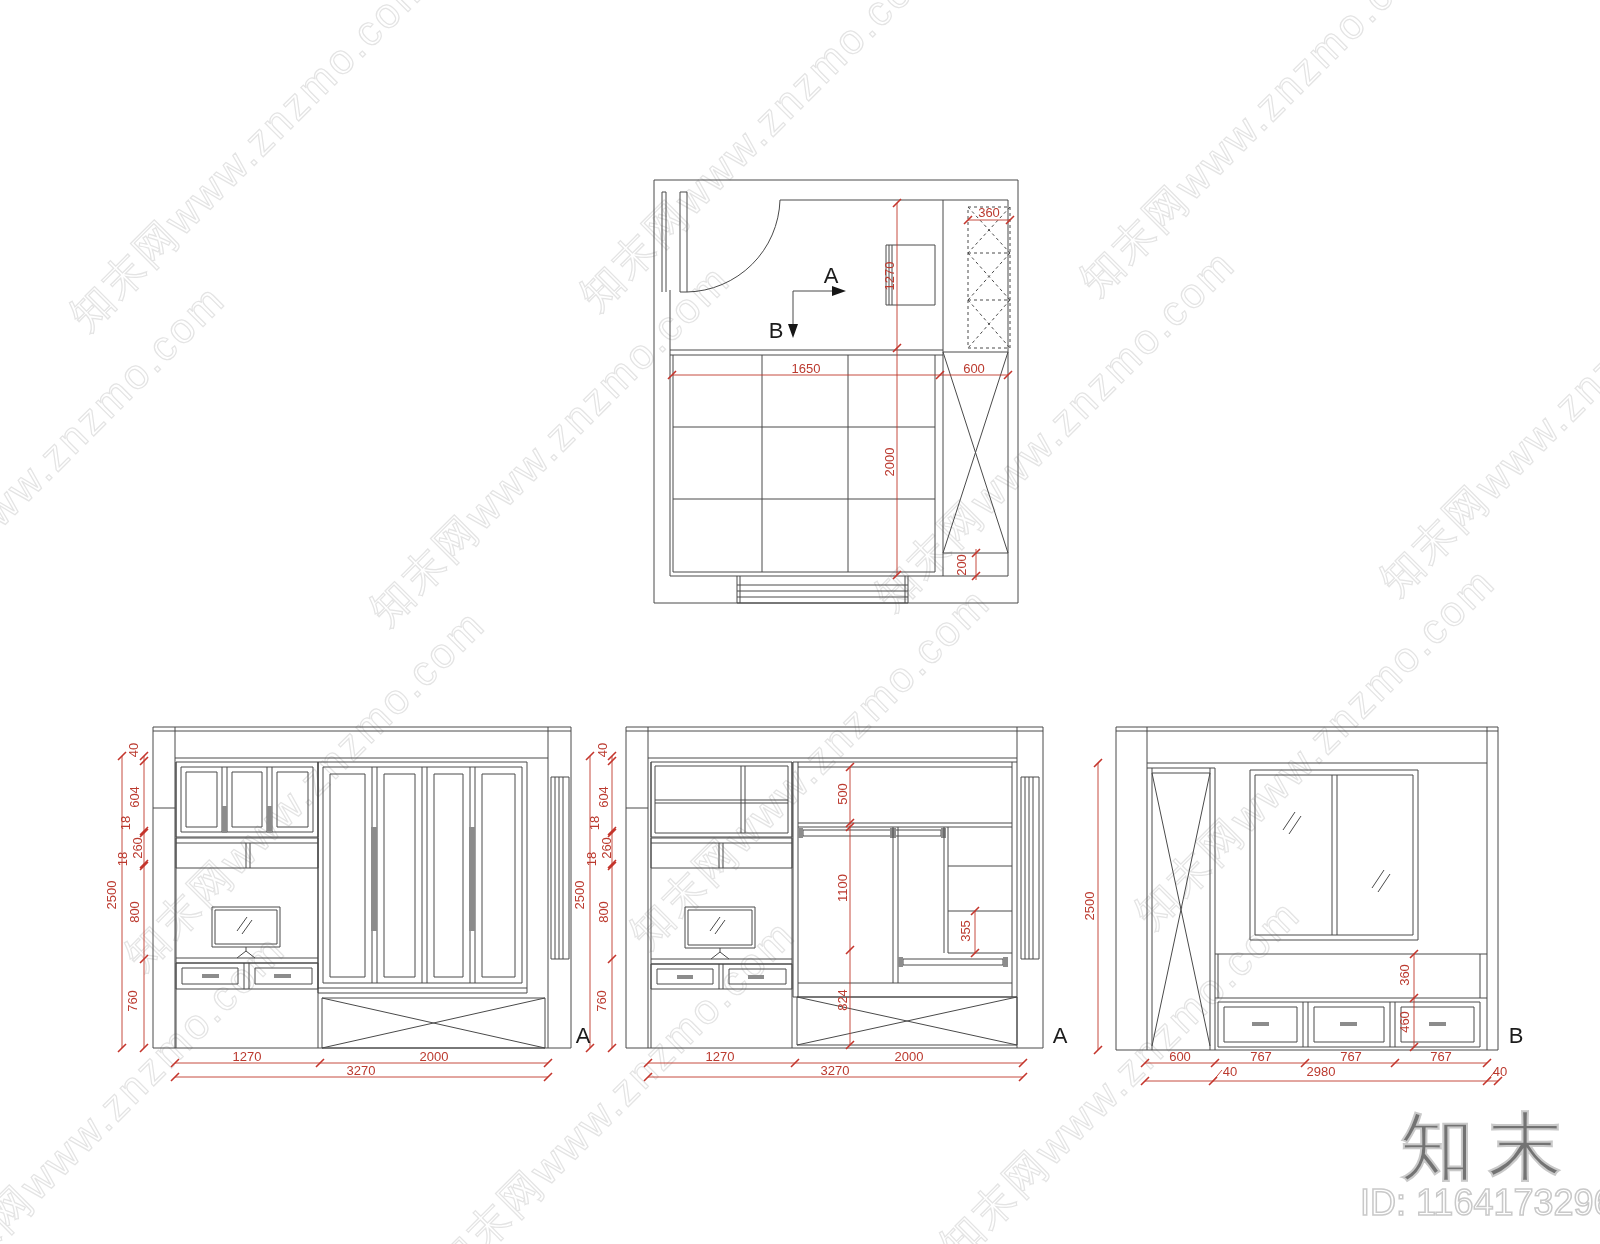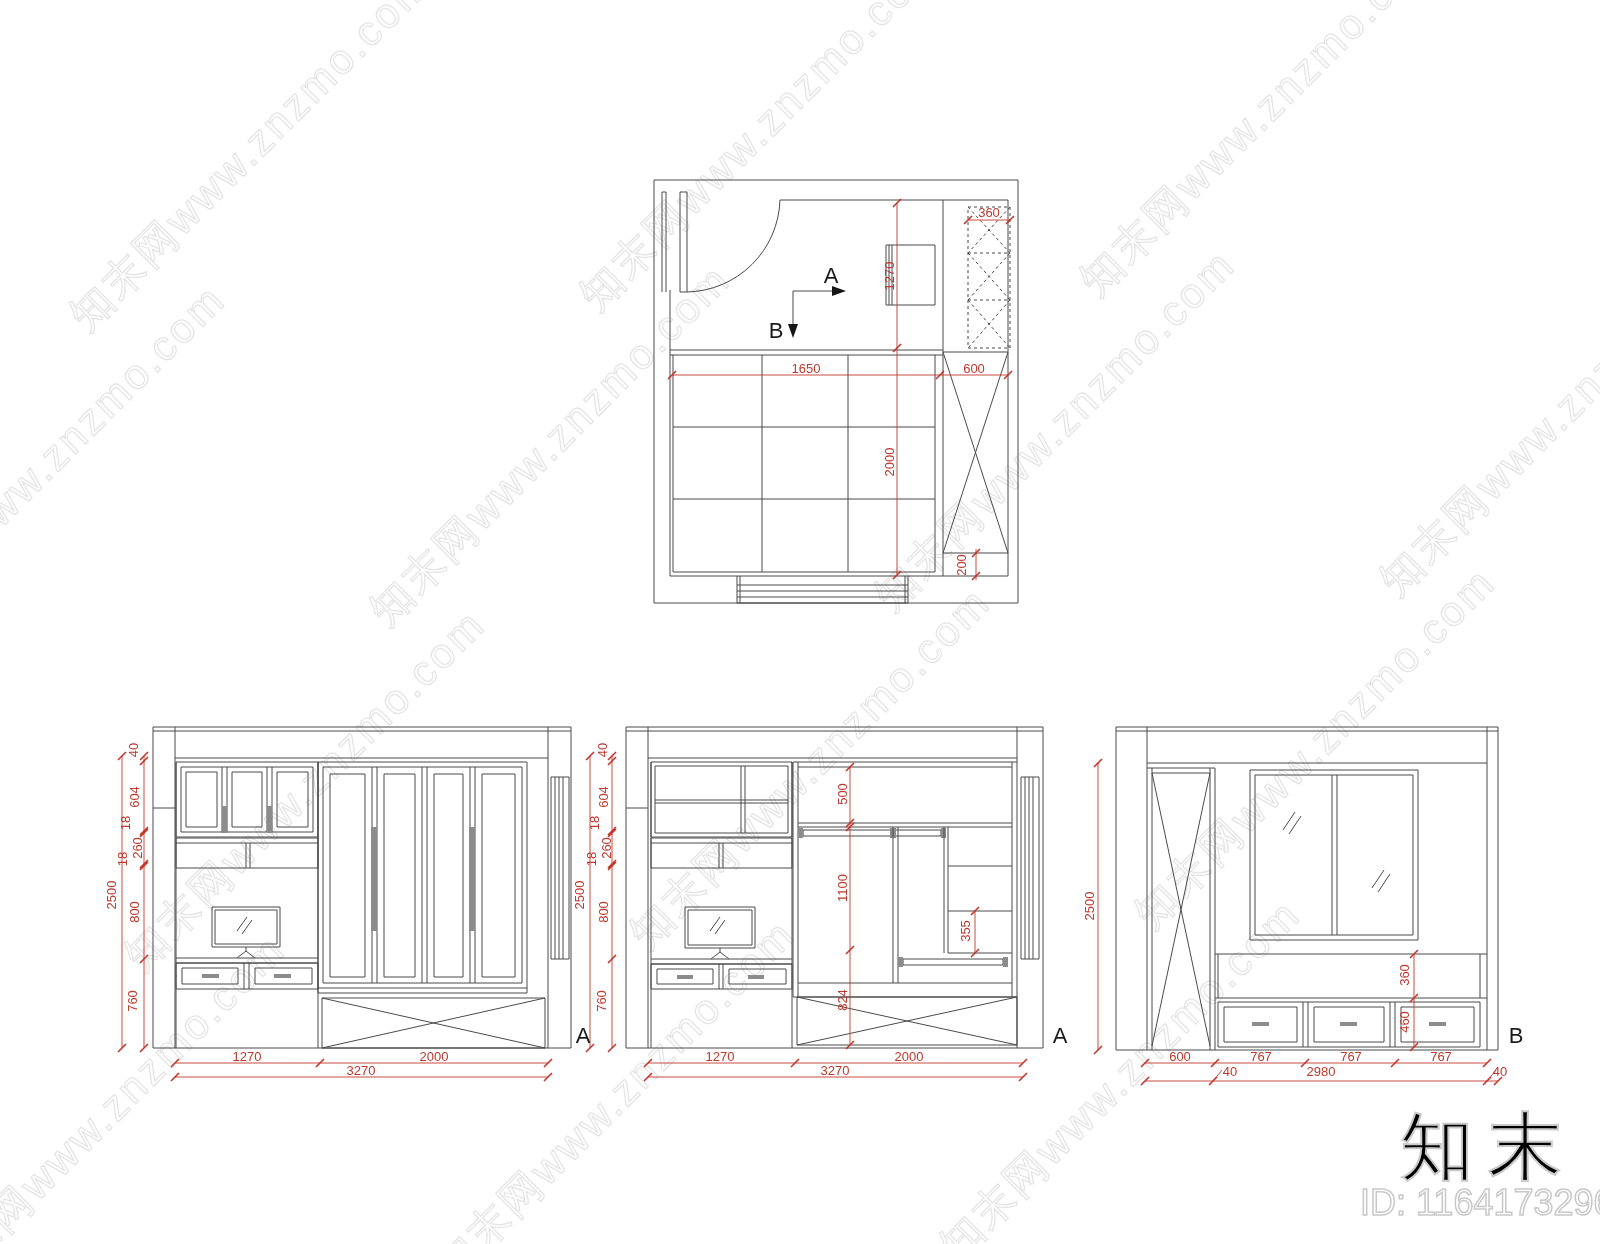--- a/index.html
+++ b/index.html
@@ -15,21 +15,21 @@
   .blackfill{fill:#161616;stroke:none;}
   .lbl{position:absolute;font-size:13px;color:#bb3a2f;white-space:nowrap;
        transform:translate(-50%,-50%);z-index:5;}
   .lbl.rot{transform:translate(-50%,-50%) rotate(-90deg);}
   .letter{position:absolute;font-size:22px;color:#1c1c1c;white-space:nowrap;
           transform:translate(-50%,-50%);z-index:5;}
   .wm{position:absolute;font-size:42px;letter-spacing:3px;color:rgba(0,0,0,0);
       -webkit-text-stroke:1.2px #e4e4e4;white-space:nowrap;z-index:1;
       transform:translate(-50%,-50%) rotate(-45deg);}
   .logo{position:absolute;left:1400px;top:1098px;font-size:74px;letter-spacing:14px;
-        color:#000000;-webkit-text-stroke:2px #c9c9c9;z-index:6;white-space:nowrap;}
+        color:#737373;-webkit-text-stroke:2px #c9c9c9;z-index:6;white-space:nowrap;}
   .imgid{position:absolute;left:1360px;top:1182px;font-size:36px;
          color:#ffffff;-webkit-text-stroke:1.5px #c9c9c9;z-index:6;white-space:nowrap;}
 </style>
 </head>
 <body>
 
 <div id="canvas">
 
   <span class="wm" style="left:250px;top:150px">知末网www.znzmo.com</span>
   <span class="wm" style="left:760px;top:130px">知末网www.znzmo.com</span>

